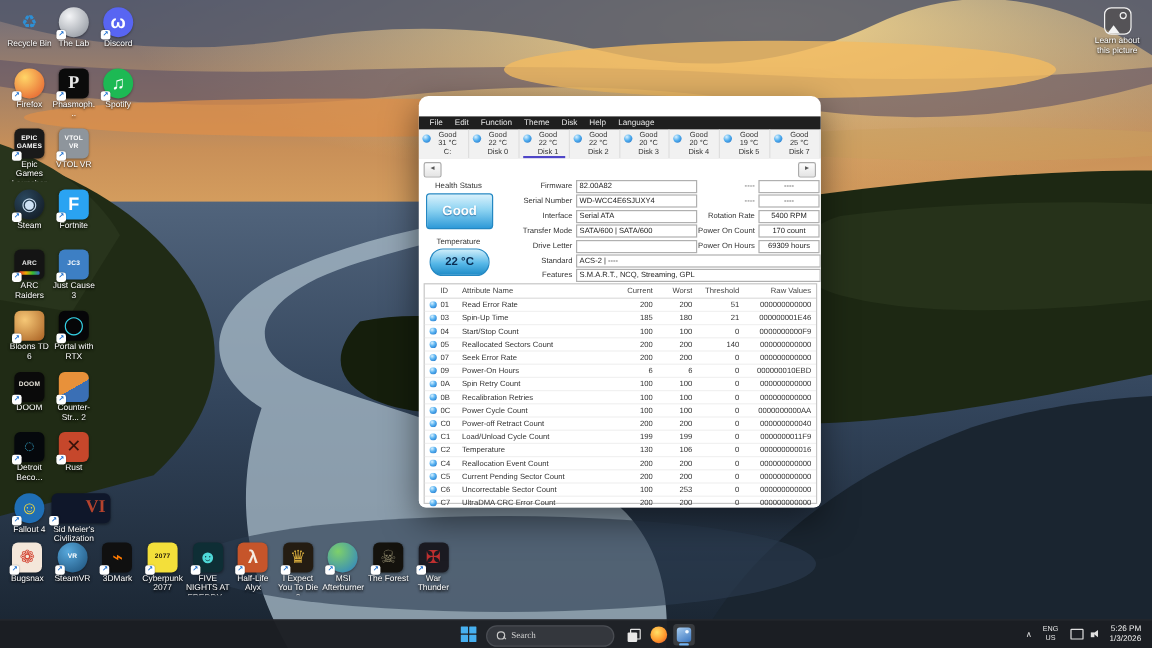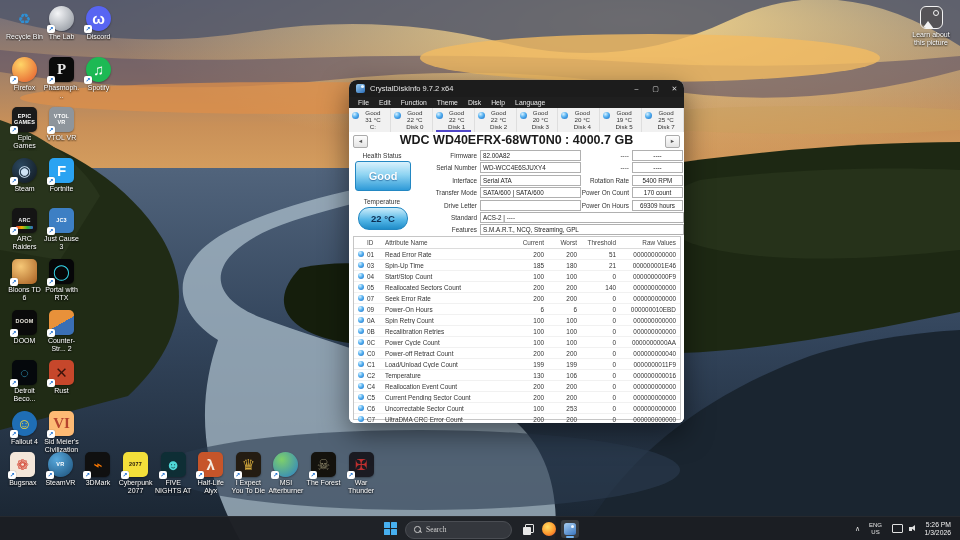--- a/index.html
+++ b/index.html
@@ -258,21 +258,21 @@
         <div class="icon-label">Rust</div>
       </div>
       <div class="icon-cell" style="left: 4px; top: 404.8px;">
         <div class="icon-img circle" style="background: rgb(31, 110, 181);">
           <span class="glyph" style="color: rgb(245, 217, 60);">☺</span>
           <div class="sc-arrow">↗</div>
         </div>
         <div class="icon-label">Fallout 4</div>
       </div>
       <div class="icon-cell" style="left: 41px; top: 404.8px;">
-        <div class="icon-img square" style="background: #fdba74;">
+        <div class="icon-img square" style="background: #0f172a; padding-left: 24px;">
           <span class="glyph serif" style="color: rgb(181, 67, 46);">VI</span>
           <div class="sc-arrow">↗</div>
         </div>
         <div class="icon-label">Sid Meier's Civilization VI</div>
       </div>
     </div>
   <div id="icon-dock">
       <div class="icon-cell">
         <div class="icon-img square" style="background: rgb(244, 231, 218);">
           <span class="glyph" style="color: rgb(210, 60, 42);">❁</span>
@@ -346,29 +346,20 @@
 
   <div id="learn">
     <div class="pic">
         <span class="sun"></span>
         <span class="mtn"></span>
       </div>
     <div class="icon-label">Learn about this picture</div>
   </div>
 
   <div id="win">
-    <div id="titlebar">
-      <div id="app-ico"></div>
-      <div id="win-title">CrystalDiskInfo 9.7.2 x64</div>
-      <div id="win-ctrls">
-        <div class="wbtn">–</div>
-        <div class="wbtn">▢</div>
-        <div class="wbtn">✕</div>
-      </div>
-    </div>
     <div id="menubar">
         <span class="mitem">File</span>
         <span class="mitem">Edit</span>
         <span class="mitem">Function</span>
         <span class="mitem">Theme</span>
         <span class="mitem">Disk</span>
         <span class="mitem">Help</span>
         <span class="mitem">Language</span>
       </div>
     <div id="tabstrip">
@@ -433,21 +424,20 @@
           <div class="dtab-tx">
             <div>Good</div>
             <div>25 °C</div>
             <div>Disk 7</div>
           </div>
         </div>
       </div>
     <div id="content">
       <div class="arrow-btn" style="left:4px">◄</div>
       <div class="arrow-btn" style="right:4px">►</div>
-      <div id="drive-title">WDC WD40EFRX-68WT0N0 : 4000.7 GB</div>
       <div id="health-label">Health Status</div>
       <div id="good-btn">Good</div>
       <div id="temp-label">Temperature</div>
       <div id="temp-pill">22 °C</div>
       <div id="fields">
           <div class="f-row" style="top: 18px; left: 66px;">
             <div class="f-label" style="width: 62px;">Firmware</div>
             <div class="f-box" style="width: 95px;">82.00A82</div>
           </div>
           <div class="f-row" style="top: 30.4px; left: 66px;">

